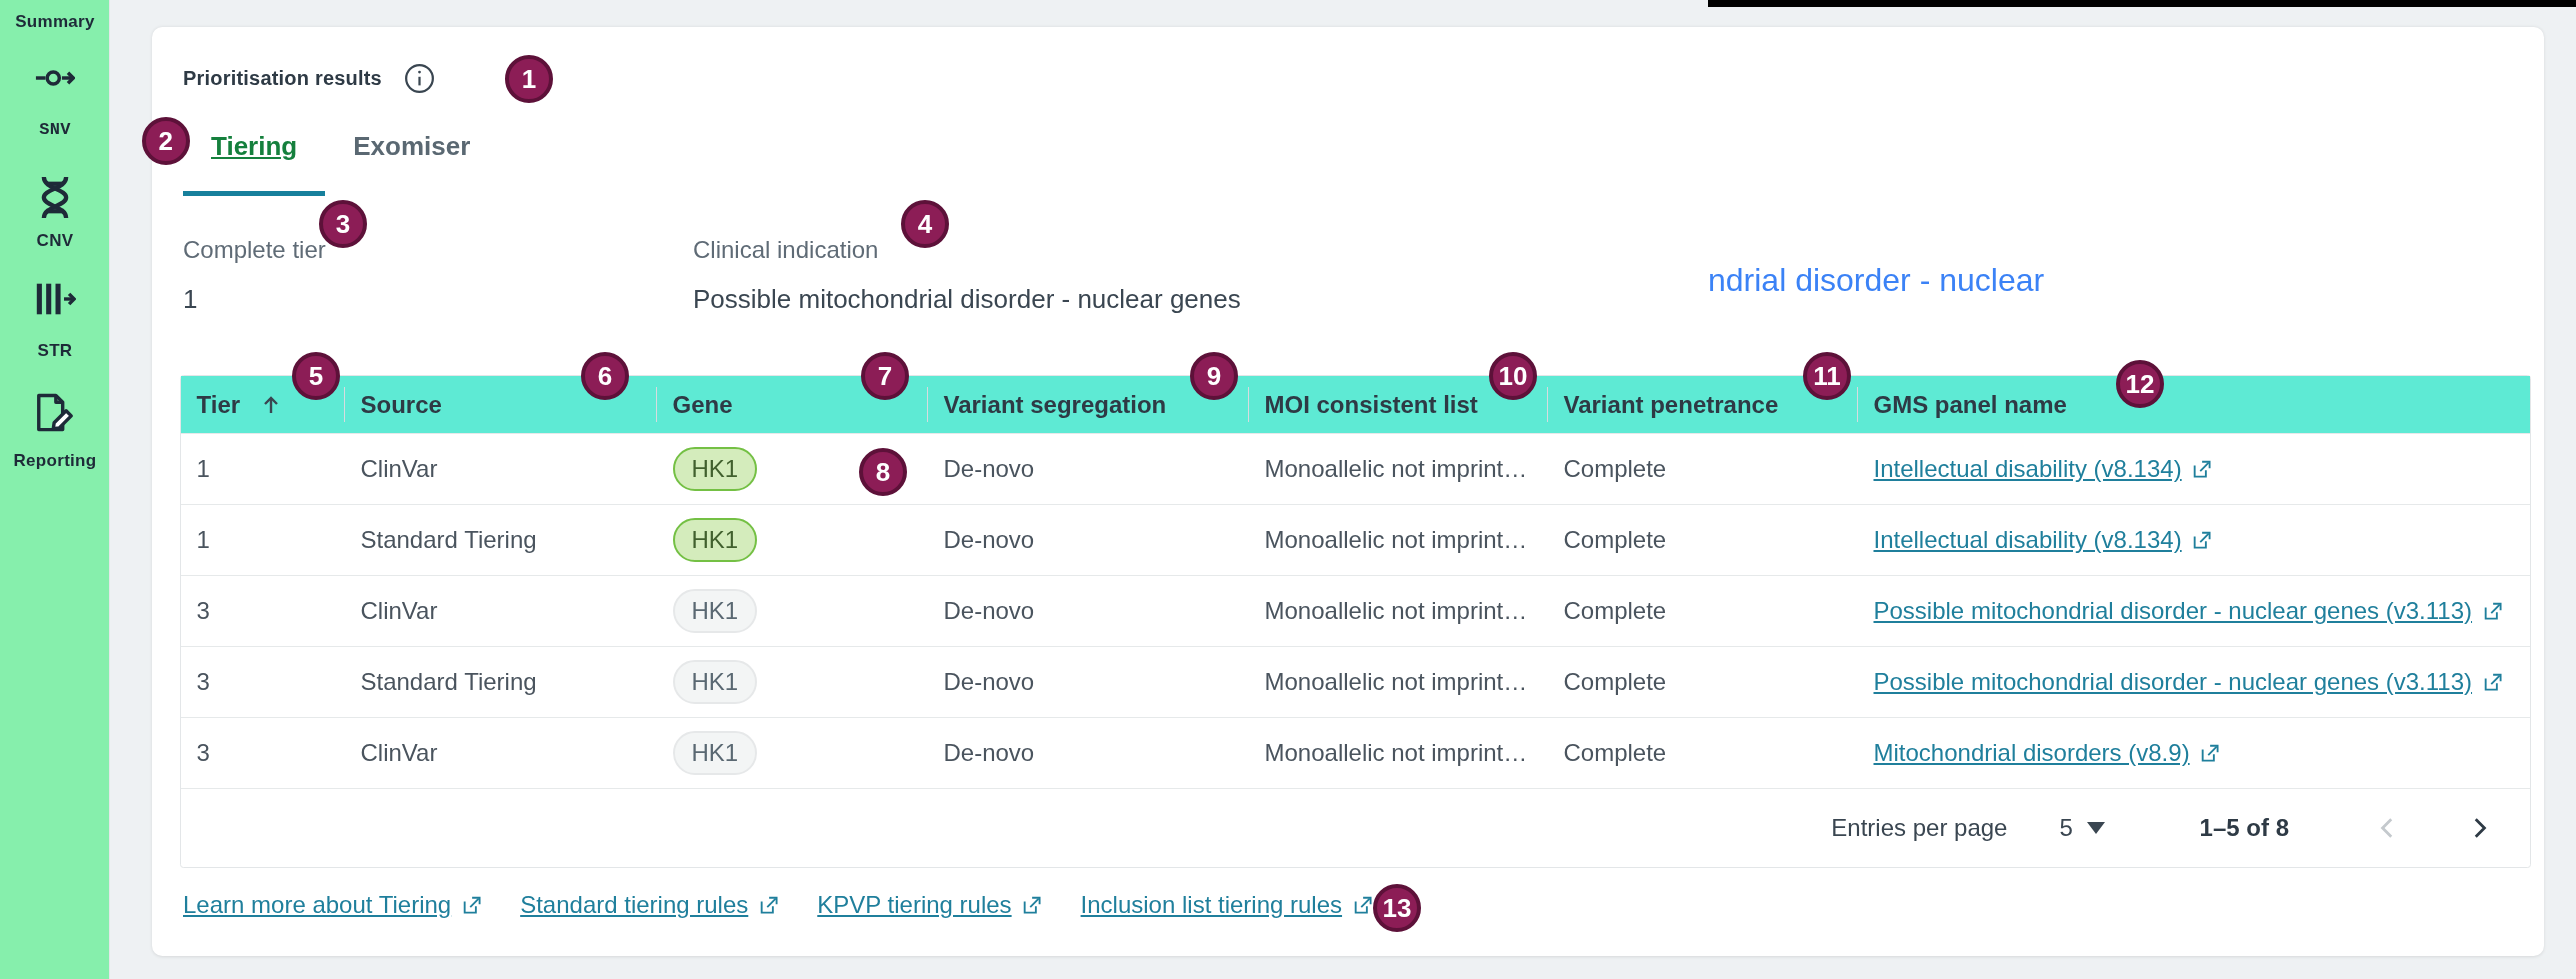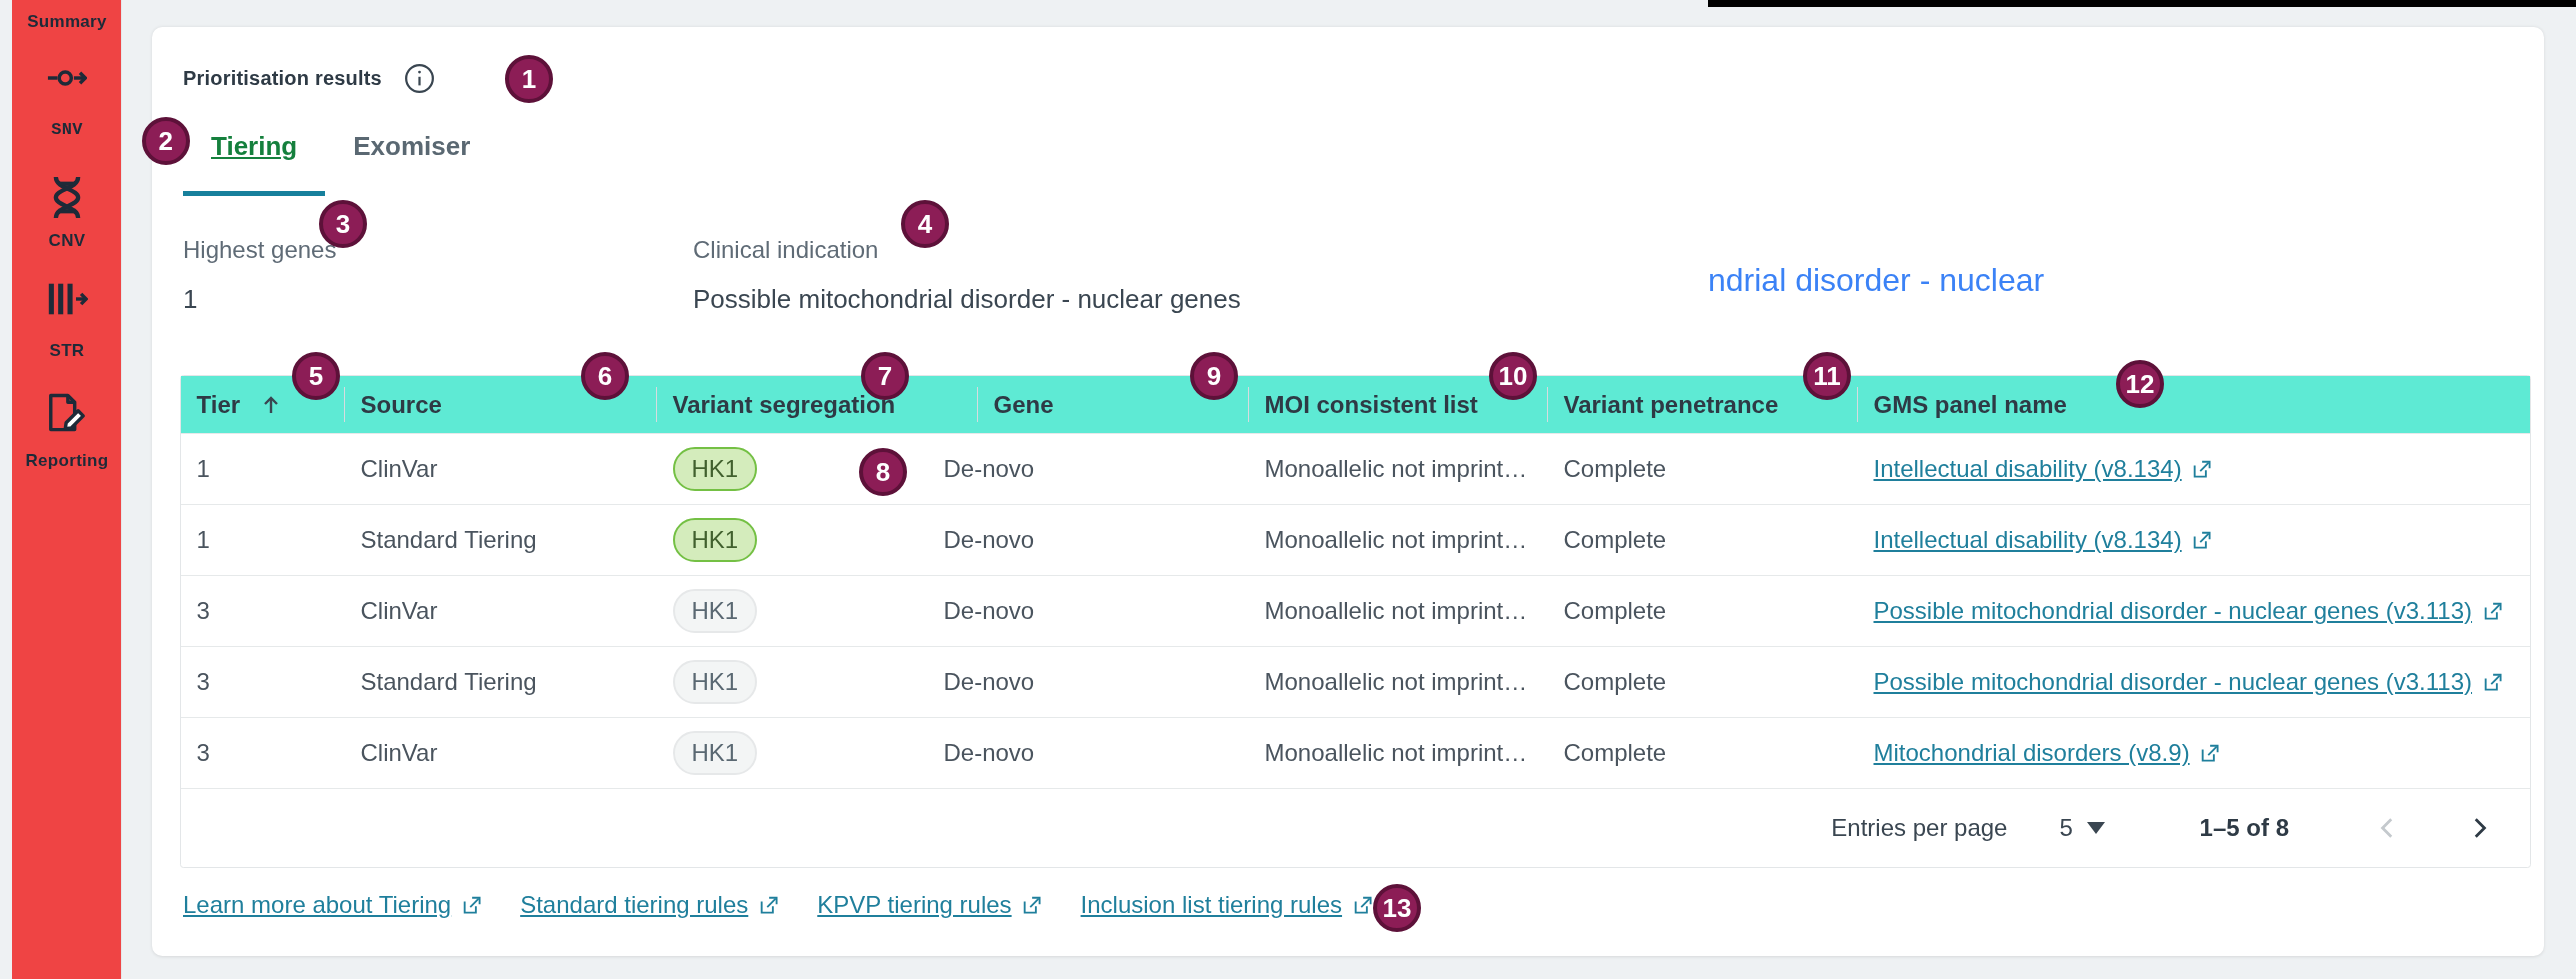--- a/index.html
+++ b/index.html
@@ -4,21 +4,21 @@
 <style>
   * { box-sizing: border-box; }
   html,body { margin:0; padding:0; }
   body {
     width:2576px; height:979px; position:relative; overflow:hidden;
     background:#eef1f3; font-family:"Liberation Sans", sans-serif; color:#3a4651;
   }
   .black-bar { position:absolute; left:1708px; top:0; width:868px; height:6.9px; background:#000; }
 
   
-  .sidebar { position:absolute; left:12px; top:0; width:110px; height:979px; background:#ef4444; border-right:0.9px solid #e4e7e9; z-index:2; }
+  .sidebar { position:absolute; left:0; top:0; width:110px; height:979px; background:#86efac; border-right:0.9px solid #e4e7e9; z-index:2; }
   .sb-label { position:absolute; width:110px; text-align:center; font-size:17px; font-weight:bold; color:#1e2a38; letter-spacing:0.3px; }
   .sb-icon  { position:absolute; left:0; width:110px; display:flex; justify-content:center; color:#1e2a38; }
 
   
   .card { position:absolute; left:152px; top:27px; width:2392px; height:929px; background:#fff; border-radius:10.3px; box-shadow:0 0.9px 3.4px rgba(0,0,0,.10); z-index:1; }
 
   .title-row { position:absolute; left:31px; top:36px; display:flex; align-items:center; gap:22.4px; }
   .page-title { margin:0; font-size:20px; font-weight:bold; color:#2e3a45; letter-spacing:0.2px; }
   .info-icon { width:31px; height:31px; color:#3a4651; }
 
@@ -130,43 +130,43 @@
       </svg>
     </span>
   </div>
 
   <div class="tabs">
     <div class="tab active">Tiering</div>
     <div class="tab">Exomiser</div>
   </div>
 
   <div class="sum-tier">
-    <div class="summary-label">Highest genes</div>
+    <div class="summary-label">Complete tier</div>
     <div class="summary-value">1</div>
   </div>
   <div class="sum-ci">
     <div class="summary-label">Clinical indication</div>
     <div class="summary-value">Possible mitochondrial disorder - nuclear genes</div>
   </div>
   <div class="stray-text">ndrial disorder - nuclear</div>
 
   <section class="table">
     <div class="thead">
       <div class="th c1">
         <span>Tier</span>
         <span class="sort-icon">
           <svg width="24" height="24" viewBox="0 0 24 24" fill="none" stroke="currentColor" stroke-width="2.4">
             <line x1="12" y1="20" x2="12" y2="5"></line>
               <path d="M6 11 L12 5 L18 11"></path>
           </svg>
         </span>
       </div>
       <div class="th c2">Source</div>
+      <div class="th c3">Gene</div>
       <div class="th c4">Variant segregation</div>
-      <div class="th c3">Gene</div>
       <div class="th c5">MOI consistent list</div>
       <div class="th c6">Variant penetrance</div>
       <div class="th c7">GMS panel name</div>
     </div>
 
     <div class="trow">
       <div class="td c1">1</div>
       <div class="td c2">ClinVar</div>
       <div class="td c3"><span class="chip green">HK1</span></div>
       <div class="td c4">De-novo</div>

